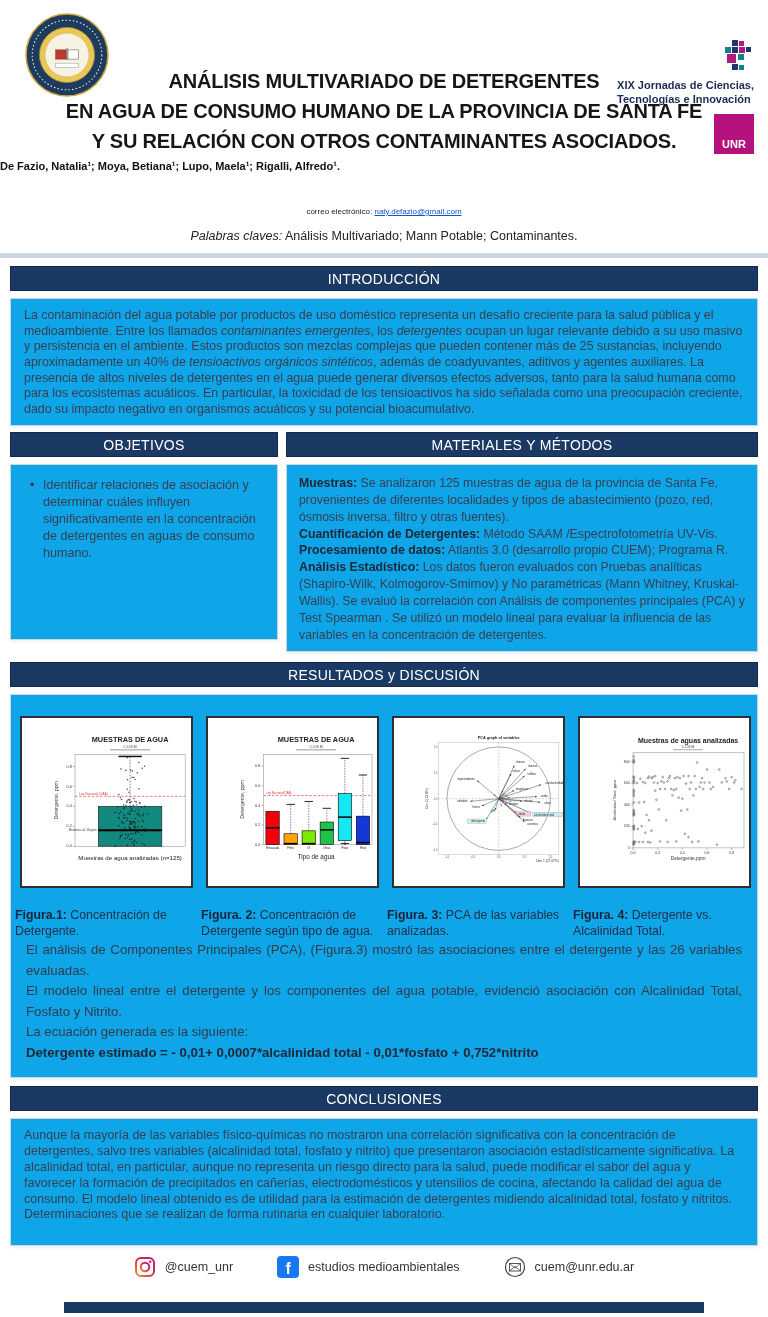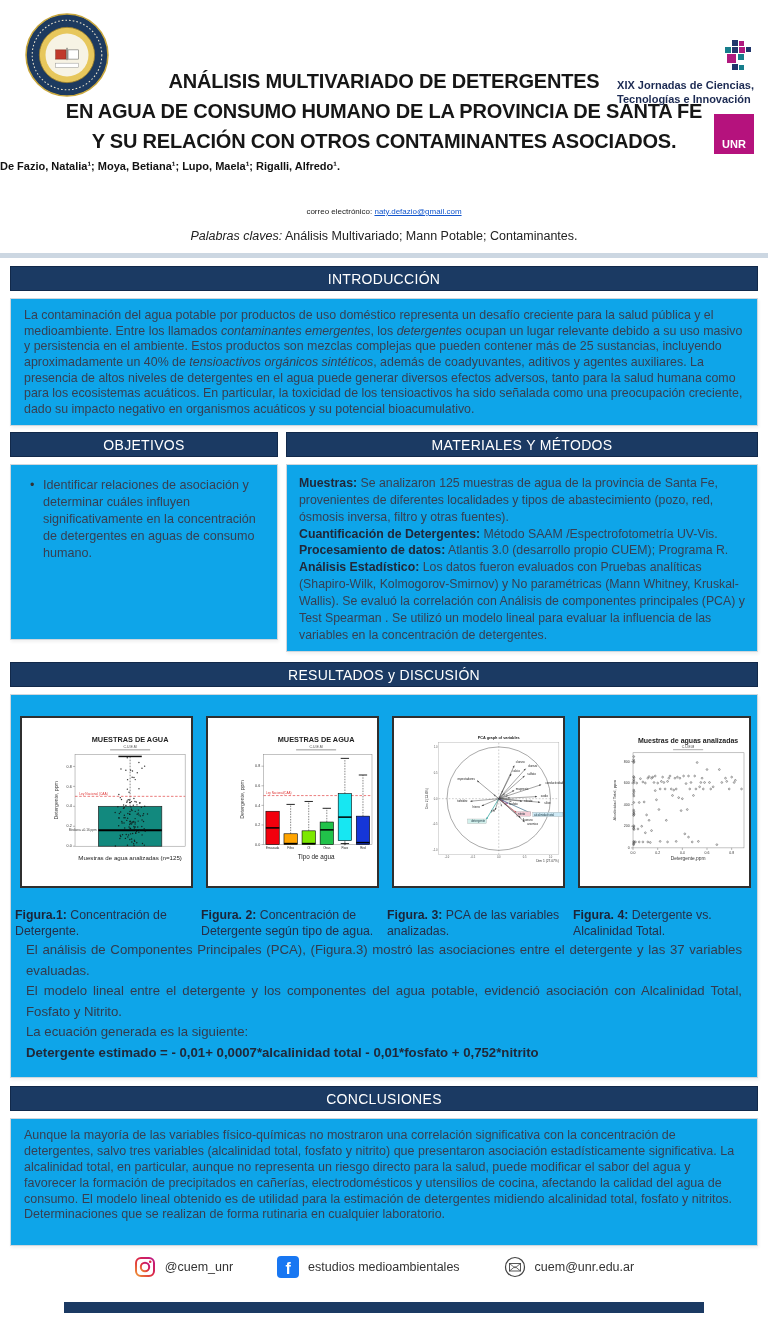--- a/index.html
+++ b/index.html
@@ -570,21 +570,21 @@
         <circle cx="160.04444444444445" cy="67.39772727272728" r="1.05" fill="none" stroke="#222" stroke-width="0.5"></circle>
       </svg>
     </div>
 
   <div class="figcap" id="cap0" style="left:15px;"><b>Figura.1:</b><span> Concentración de Detergente.</span></div>
   <div class="figcap" id="cap1" style="left:201px;"><b>Figura. 2:</b><span> Concentración de Detergente según tipo de agua.</span></div>
   <div class="figcap" id="cap2" style="left:387px;"><b>Figura. 3:</b><span> PCA de las variables analizadas.</span></div>
   <div class="figcap" id="cap3" style="left:573px;"><b>Figura. 4:</b><span> Detergente vs. Alcalinidad Total.</span></div>
 
   <div id="res-text">
-      <p>El análisis de Componentes Principales (PCA), (Figura.3) mostró las asociaciones entre el detergente y las 37 variables evaluadas.</p>
+      <p>El análisis de Componentes Principales (PCA), (Figura.3) mostró las asociaciones entre el detergente y las 26 variables evaluadas.</p>
       <p>El modelo lineal entre el detergente y los componentes del agua potable, evidenció asociación con Alcalinidad Total, Fosfato y Nitrito.</p>
       <p>La ecuación generada es la siguiente:</p>
       <p class="eq">Detergente estimado = - 0,01+ 0,0007*alcalinidad total - 0,01*fosfato + 0,752*nitrito</p>
     </div>
 
   <div class="bar" style="left:10px;width:748px;top:1086px;">CONCLUSIONES</div>
   <div class="panel" id="conc-panel">
     <div class="copy">Aunque la mayoría de las variables físico-químicas no mostraron una correlación significativa con la concentración de detergentes, salvo tres variables (alcalinidad total, fosfato y nitrito) que presentaron asociación estadísticamente significativa. La alcalinidad total, en particular, aunque no representa un riesgo directo para la salud, puede modificar el sabor del agua y favorecer la formación de precipitados en cañerías, electrodomésticos y utensilios de cocina, afectando la calidad del agua de consumo. El modelo lineal obtenido es de utilidad para la estimación de detergentes midiendo alcalinidad total, fosfato y nitritos. Determinaciones que se realizan de forma rutinaria en cualquier laboratorio.</div>
   </div>
 

